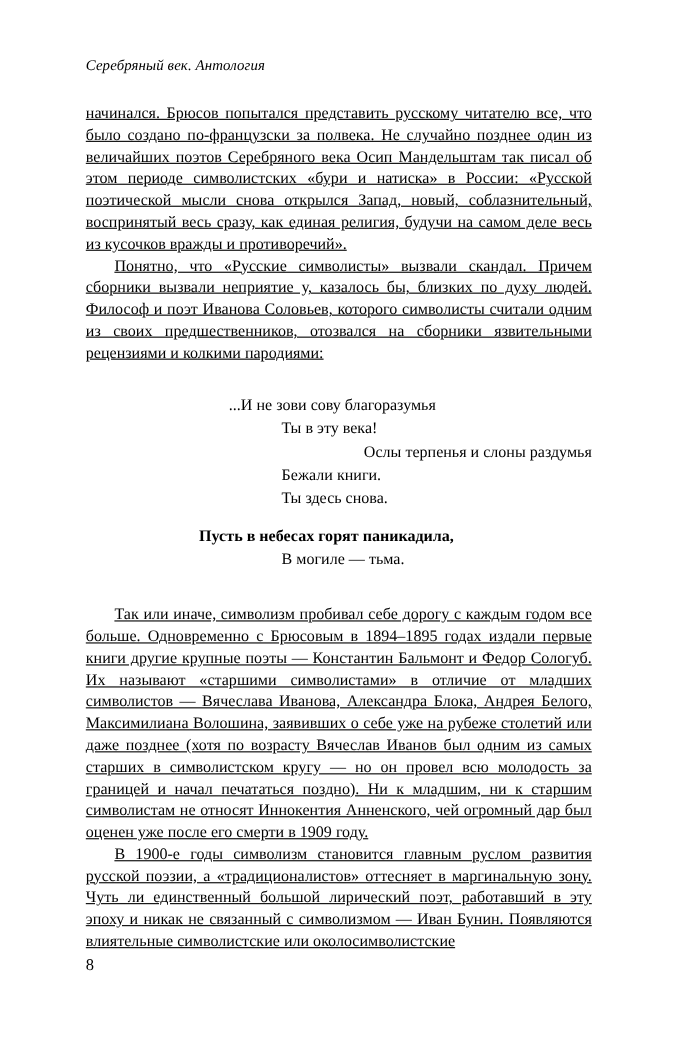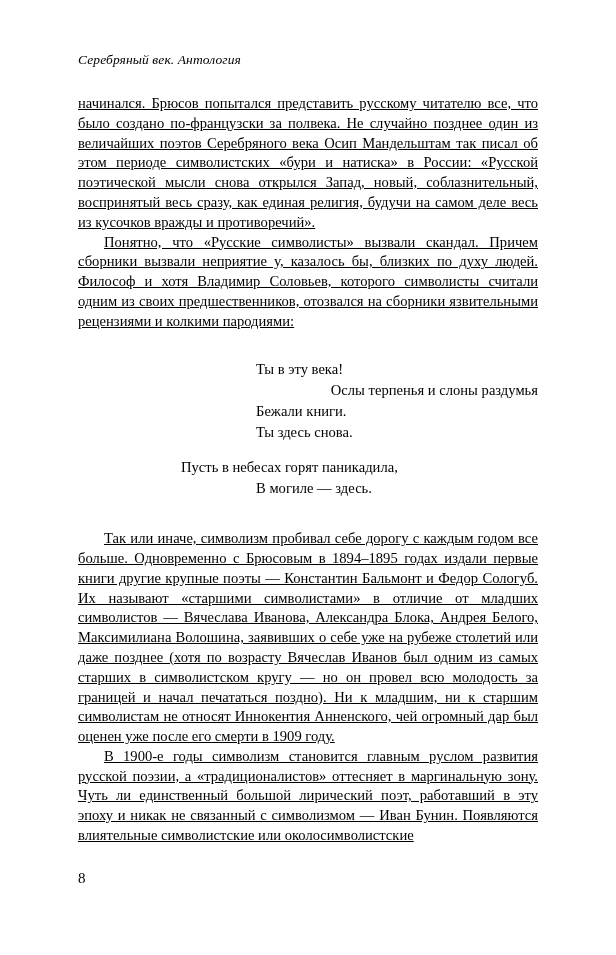--- a/index.html
+++ b/index.html
@@ -48,49 +48,50 @@
   .verse .line {
     margin: 0;
     white-space: pre;
   }
   .verse .line.l1 { padding-left: 130px; }
   .verse .line.l2 { padding-left: 178px; }
   .verse .line.l3 { padding-left: 108px; text-align: right; }
   .verse .line.l4 { padding-left: 178px; }
   .verse .line.l5 { padding-left: 100px; }
   .verse .line.l6 { padding-left: 178px; }
-  .verse .line.gap { margin-top: 14px; }
+  .verse .line.gap { margin-top: 14px; font-weight: bold; }
   .verse .line.l7 { padding-left: 103px; }
   .verse .line.l8 { padding-left: 178px; }
   .folio {
     position: absolute;
     left: 78px;
     bottom: 68px;
     font-size: 15px;
   }
 </style>
 </head>
 <body>
 
 <div class="page">
 
   <div class="running-head">Серебряный век. Антология</div>
 
   <div class="body-text">
     <p>начинался. Брюсов попытался представить русскому читателю все, что было создано по-французски за полвека. Не случайно позднее один из величайших поэтов Серебряного века Осип Мандельштам так писал об этом периоде символистских «бури и натиска» в России: «Русской поэтической мысли снова открылся Запад, новый, соблазнительный, воспринятый весь сразу, как единая религия, будучи на самом деле весь из кусочков вражды и противоречий».</p>
-    <p class="indent">Понятно, что «Русские символисты» вызвали скандал. Причем сборники вызвали неприятие у, казалось бы, близких по духу людей. Философ и хотя Владимир Соловьев, которого символисты считали одним из своих предшественников, отозвался на сборники язвительными рецензиями и колкими пародиями:</p>
+    <p class="indent">Понятно, что «Русские символисты» вызвали скандал. Причем сборники вызвали неприятие у, казалось бы, близких по духу людей. Философ и поэт Иванова Соловьев, которого символисты считали одним из своих предшественников, отозвался на сборники язвительными рецензиями и колкими пародиями:</p>
   </div>
 
   <div class="verse">
+    <p class="line l1">...И не зови сову благоразумья</p>
     <p class="line l2">Ты в эту века!</p>
     <p class="line l3">Ослы терпенья и слоны раздумья</p>
     <p class="line l4">Бежали книги.</p>
     <p class="line l6">Ты здесь снова.</p>
     <p class="line l7 gap">Пусть в небесах горят паникадила,</p>
-    <p class="line l8">В могиле — здесь.</p>
+    <p class="line l8">В могиле — тьма.</p>
   </div>
 
   <div class="body-text">
     <p class="indent">Так или иначе, символизм пробивал себе дорогу с каждым годом все больше. Одновременно с Брюсовым в 1894–1895 годах издали первые книги другие крупные поэты — Константин Бальмонт и Федор Сологуб. Их называют «старшими символистами» в отличие от младших символистов — Вячеслава Иванова, Александра Блока, Андрея Белого, Максимилиана Волошина, заявивших о себе уже на рубеже столетий или даже позднее (хотя по возрасту Вячеслав Иванов был одним из самых старших в символистском кругу — но он провел всю молодость за границей и начал печататься поздно). Ни к младшим, ни к старшим символистам не относят Иннокентия Анненского, чей огромный дар был оценен уже после его смерти в 1909 году.</p>
     <p class="indent">В 1900-е годы символизм становится главным руслом развития русской поэзии, а «традиционалистов» оттесняет в маргинальную зону. Чуть ли единственный большой лирический поэт, работавший в эту эпоху и никак не связанный с символизмом — Иван Бунин. Появляются влиятельные символистские или околосимволистские</p>
   </div>
 
   <div class="folio">8</div>
 
 </div>

